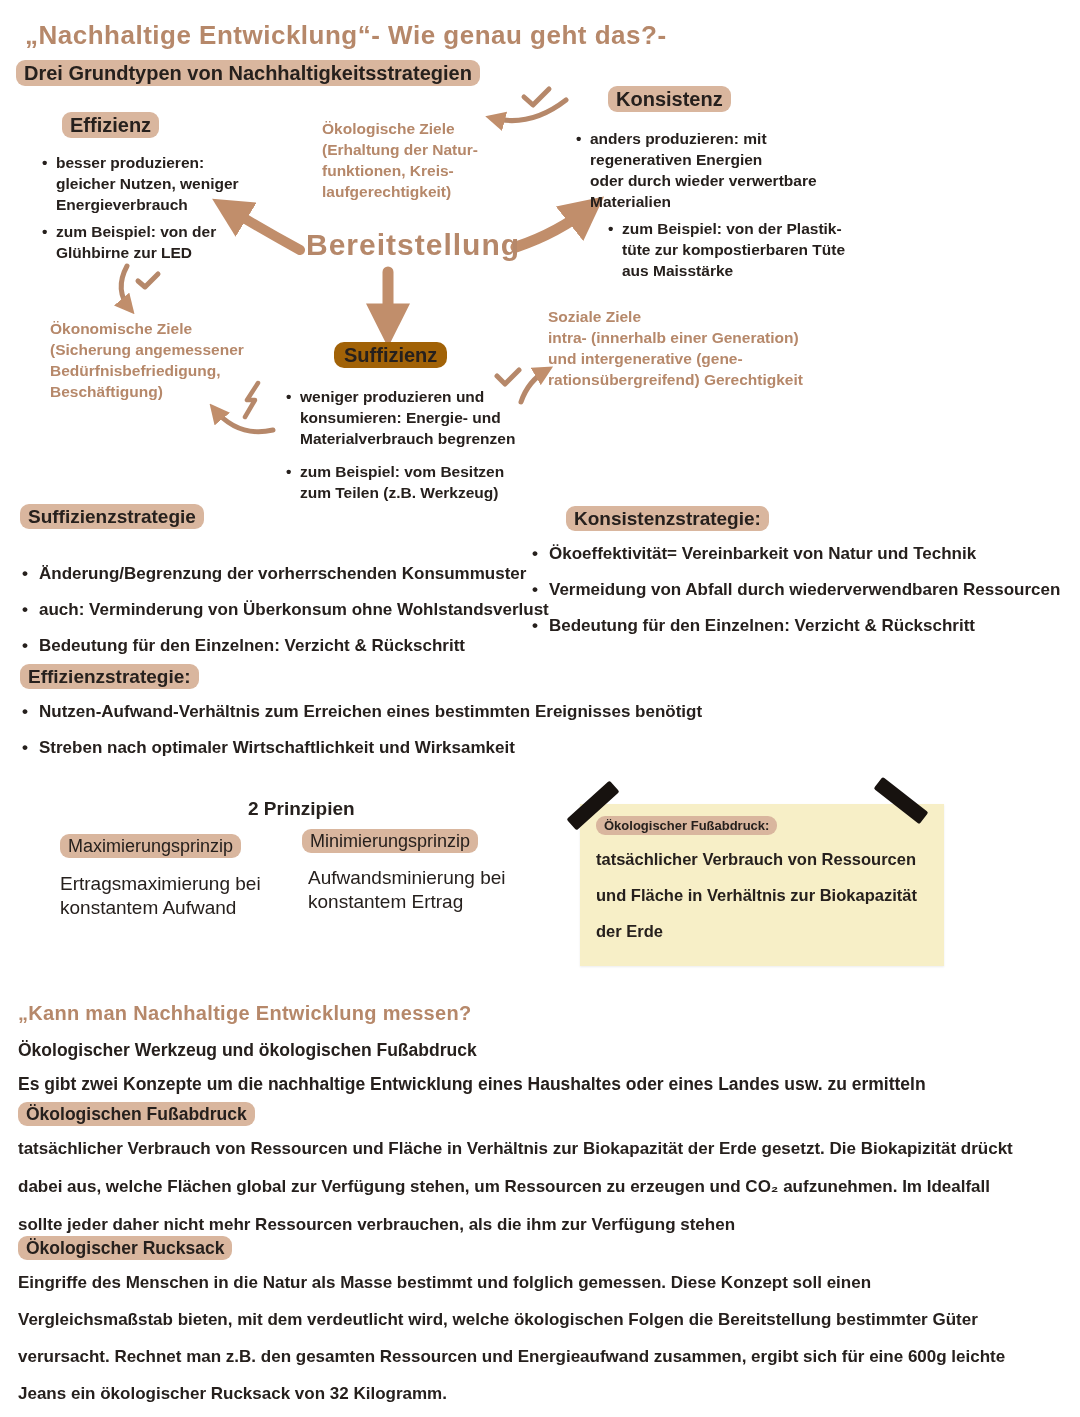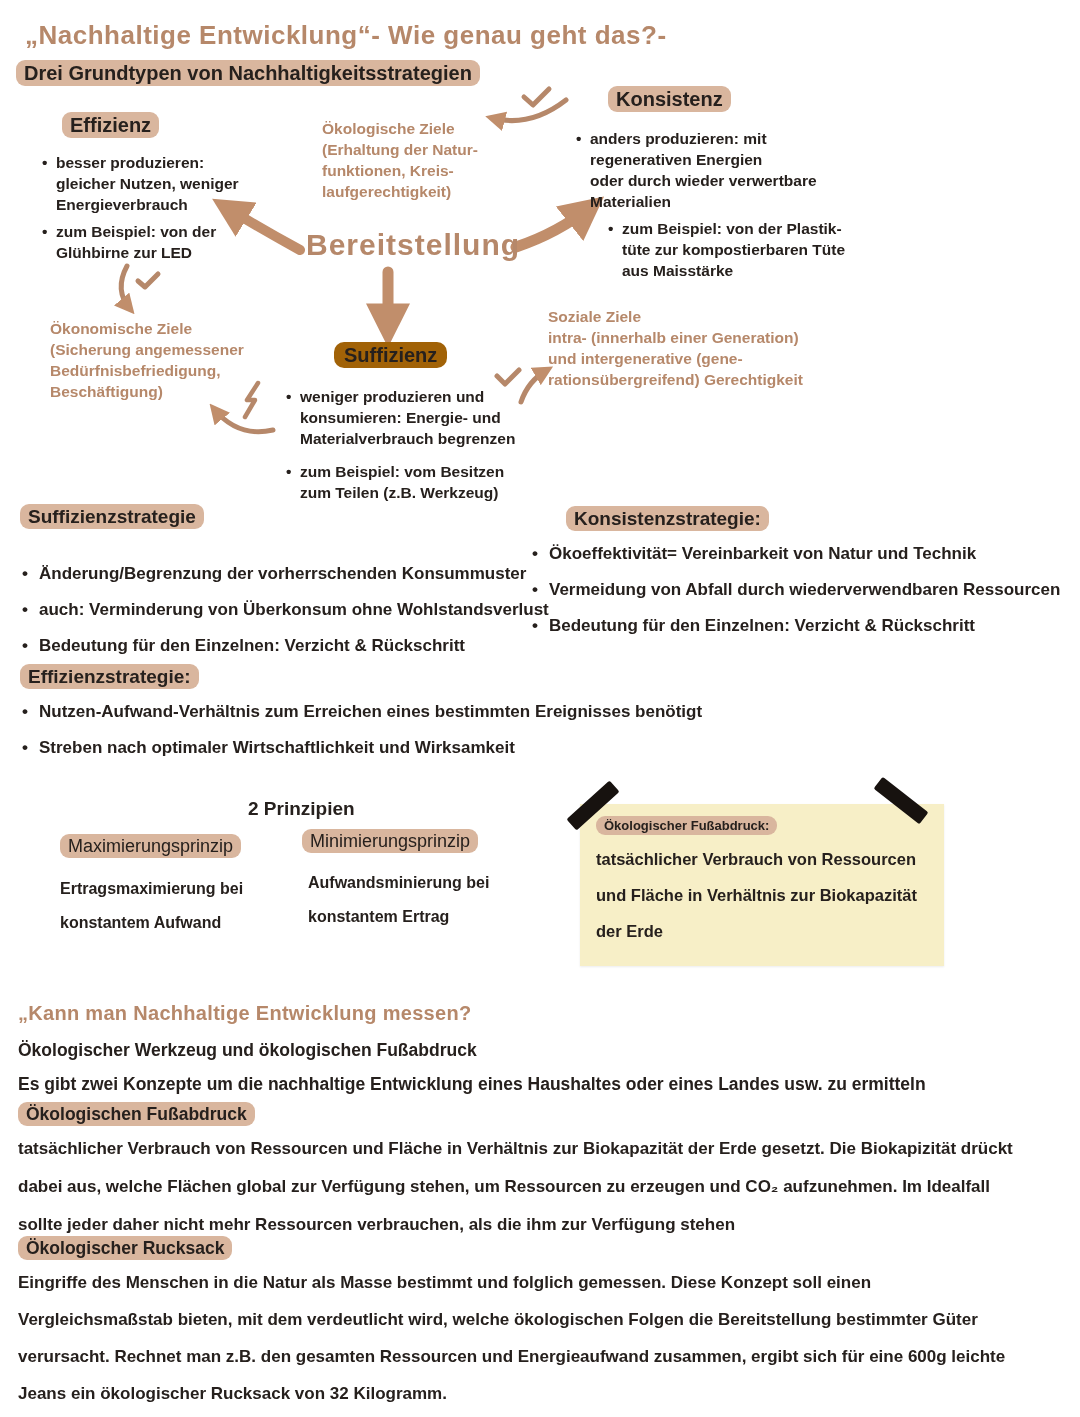--- a/index.html
+++ b/index.html
@@ -20,21 +20,21 @@
   .goal{font-size:15.5px;line-height:21px;font-weight:600;}
   .mbullets{font-size:15.5px;line-height:21px;font-weight:600;}
   .mbullet{position:relative;padding-left:14px;margin-bottom:6px;}
   .mbullet::before{content:"•";position:absolute;left:0;top:0;}
   .sheading{font-size:19px;font-weight:700;}
   .sbullets{font-size:17px;font-weight:600;}
   .sbullet{position:relative;padding-left:17px;margin-bottom:16px;}
   .sbullet::before{content:"•";position:absolute;left:0;top:0;}
   .ptitle{font-size:19px;font-weight:700;}
   .plabel{font-size:18px;font-weight:400;}
-  .ptext{font-size:16px;line-height:34px;font-weight:700;}
+  .ptext{font-size:19px;line-height:24px;font-weight:400;}
   .note{
     background:#f7efc7;width:332px;min-height:136px;padding:14px 16px 12px 16px;
     box-shadow:0 1px 2px rgba(0,0,0,.08);
   }
   .note-heading{font-size:13px;font-weight:700;margin-bottom:8px;}
   .note-body{font-size:16.5px;line-height:36px;font-weight:600;}
   .tape{position:absolute;width:58px;height:15px;background:#17120f;border-radius:2px;}
   .bheading{font-size:20px;font-weight:700;letter-spacing:.3px;}
   .bline{font-size:17.5px;font-weight:600;}
   .bpara{font-size:17px;line-height:38px;font-weight:600;width:1008px;}

